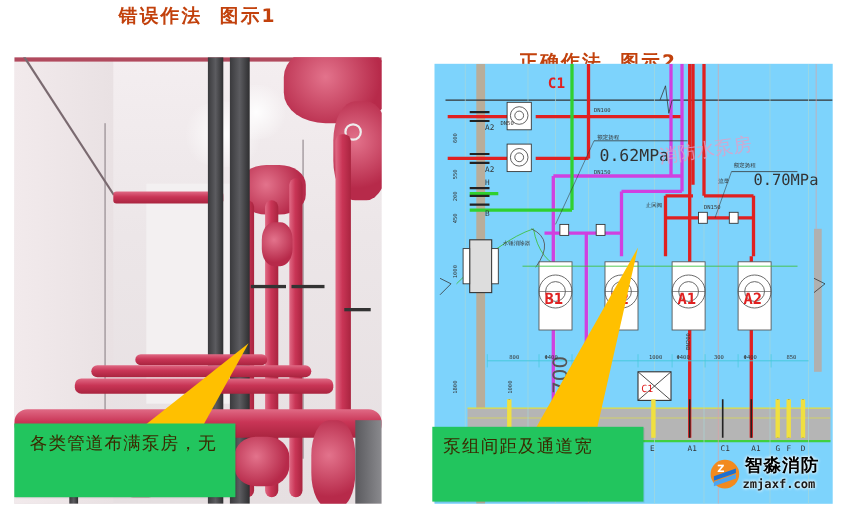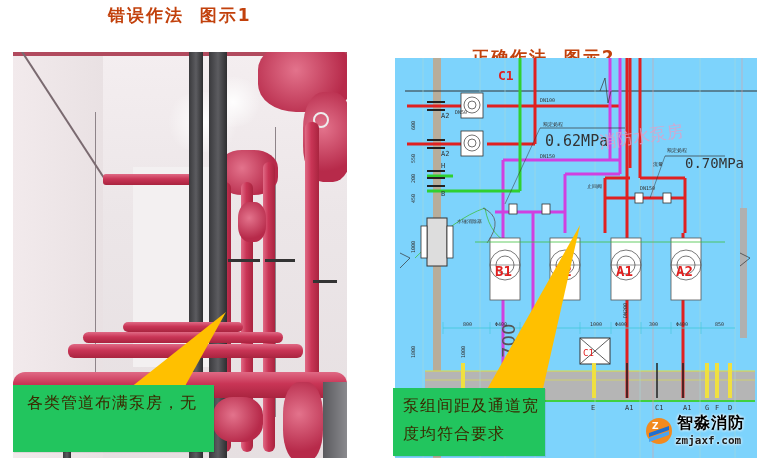--- a/index.html
+++ b/index.html
@@ -49,21 +49,21 @@
 
   
   .callout {
     position: absolute; background: #22c55e; color: #3a2a00;
     font-family: "DejaVu Serif", "Liberation Serif", serif;
     font-size: 16px; line-height: 28px; padding: 4px 12px 0 14px;
     box-shadow: 1px 1px 0 rgba(0,0,0,0.08);
   }
   .callout .line { display:block; white-space: nowrap; letter-spacing: 1px; }
   .callout.left { left: 13px; top: 385px; width: 201px; height: 67px; }
-  .callout.right { left: 393px; top: 388px; width: 152px; height: 68px; padding-left: 10px; }
+  .callout.right { left: 393px; top: 388px; width: 192px; height: 68px; padding-left: 10px; }
   .pointer { position:absolute; }
 
   
   .watermark { position:absolute; left: 645px; top: 413px; width: 115px; height: 40px; }
   .wm-logo { position:absolute; left:0; top:4px; width:28px; height:28px; }
   .wm-cn {
     position:absolute; left:32px; top:0px; font-family:Liberation Sans, sans-serif;
     font-weight:bold; font-size:16px; color:#000000; letter-spacing:1px;
     text-shadow: 0 0 3px #fff, 0 0 3px #fff;
   }
@@ -349,21 +349,20 @@
       <text x="70" y="300" transform="rotate(-90 70 300)">1000</text>
     </g>
   </svg>
 </div>
 
 <svg class="pointer" style="left:480px;top:225px;" width="110" height="170">
   <polygon points="5,168 100,0 62,168" fill="#FFC000"></polygon>
 </svg>
 <div class="callout right">
   <span class="line">泵组间距及通道宽</span>
-  <span class="line">度均符合要求</span>
 </div>
 
 <div class="watermark">
   <svg class="wm-logo" width="28" height="28" viewBox="0 0 28 28">
     <circle cx="14" cy="14" r="13" fill="#f28a1e"></circle>
     <path d="M4,16 L24,9 L24,13 L4,20 Z" fill="#1c6fd1"></path>
     <path d="M4,21 L24,14 L24,18 L4,25 Z" fill="#4aa3f0"></path>
     <text x="7" y="12" font-size="9" font-weight="bold" fill="#fff" font-family="DejaVu Sans, sans-serif">Z</text>
   </svg>
   <span class="wm-cn">智淼消防</span>

